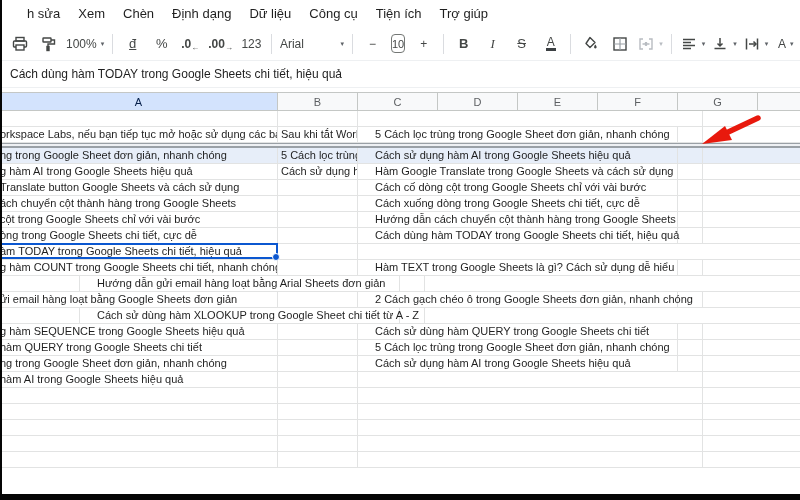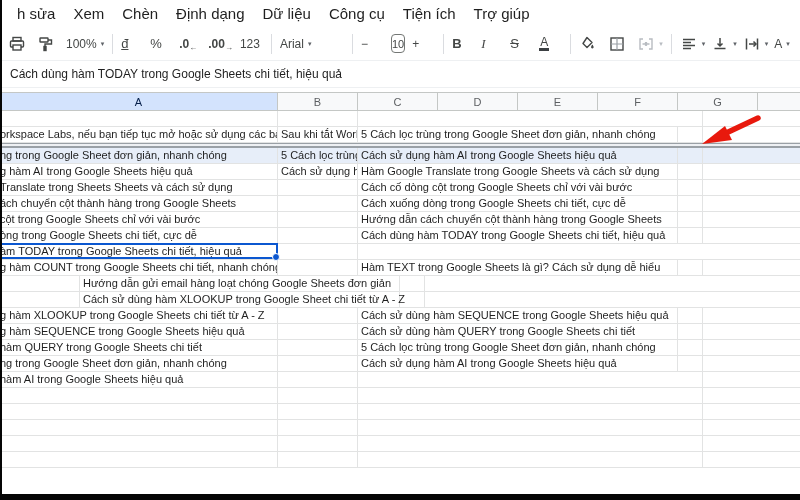--- a/index.html
+++ b/index.html
@@ -2,27 +2,27 @@
 <html><head>
 <meta charset="utf-8">
 <style>
   html,body{margin:0;padding:0}
   body{width:800px;height:500px;position:relative;overflow:hidden;background:#fff;
        font-family:"Liberation Sans",sans-serif;color:#1f1f1f}
   .edge-left{position:absolute;left:0;top:0;width:2px;height:500px;background:#050505;z-index:60}
   .edge-bottom{position:absolute;left:0;top:494px;width:800px;height:6px;background:#050505;z-index:60}
 
   
-  .menubar{display:flex;align-items:center;height:27px;padding-left:8px;font-size:15px}
+  .menubar{display:flex;align-items:center;height:27px;padding-left:18px;font-size:13px}
   .menu-item{padding:3px 9px;border-radius:4px;cursor:default;color:#1f1f1f}
 
   
   .toolbar{display:flex;align-items:center;height:33px;padding-left:5px;color:#444746;
            font-size:12px;border-bottom:1px solid #eef0f2}
-  .tbtn{display:inline-flex;align-items:center;min-width:23px;height:24px;
+  .tbtn{display:inline-flex;align-items:center;justify-content:center;min-width:23px;height:24px;
         border-radius:4px;padding:0 3px;gap:1px;flex:none}
   .sep{width:1px;height:20px;background:#dadce0;margin:0 5px;flex:none}
   .caret{font-size:7px;color:#5f6368;margin-left:3px}
   .sizebox{border:1px solid #747775;border-radius:4px;width:24px;height:17px;display:inline-flex;
            align-items:center;justify-content:center;font-size:11px;margin:12px 4px}
   .glyph{font-size:13px}
   .bold{font-weight:bold}
   .italic{font-style:italic;font-family:"Liberation Serif",serif}
   .strike{text-decoration:line-through}
   .tcolor{border-bottom:3px solid #3c4043;line-height:12px;font-size:12px;padding:0 1px}
@@ -41,21 +41,21 @@
          box-sizing:border-box;flex:none;height:100%}
   .hcell.sel{background:#d3e3fd;color:#041e49}
 
   
   .grid{position:relative}
   .row{display:flex;height:16px;box-sizing:border-box;border-bottom:1px solid #e2e3e3;
        font-size:11px;line-height:15px;white-space:nowrap;position:relative}
   .row.hl{background:#e7eef9}
   .ca{width:278px;flex:none;overflow:hidden;border-right:1px solid #e2e3e3;box-sizing:border-box}
   .cb{width:80px;flex:none;overflow:hidden;border-right:1px solid #e2e3e3;box-sizing:border-box;padding-left:3px}
-  .cm{width:345px;flex:none;border-right:1px solid #e2e3e3;box-sizing:border-box;padding-left:3px;
+  .cm{width:345px;flex:none;border-right:1px solid #e2e3e3;box-sizing:border-box;padding-left:17px;
       background-image:linear-gradient(#e2e3e3,#e2e3e3);background-repeat:no-repeat;
       background-position:319px 0;background-size:1px 100%}
   .cm.lines{background-image:repeating-linear-gradient(to right,transparent 0,transparent 79px,#e2e3e3 79px,#e2e3e3 80px)}
   .ch{flex:1}
   .divider{height:5px;box-sizing:border-box;border-top:1px solid #9aa0a6;border-bottom:2px solid #9aa0a6;background:#eef0f3}
 
   .sel-box{position:absolute;top:-1px;left:-3px;width:281px;height:16px;border:2px solid #0b57d0;
            box-sizing:border-box;z-index:5}
   .sel-handle{position:absolute;right:-4px;bottom:-4px;width:6px;height:6px;border-radius:50%;
               background:#0b57d0;border:1px solid #fff}
@@ -106,21 +106,21 @@
   <span class="tbtn">
     <span class="bold">.0</span>
       <span class="sub-arrow">←</span>
   </span>
   <span class="tbtn">
     <span class="bold">.00</span>
       <span class="sub-arrow">→</span>
   </span>
   <span class="tbtn">123</span>
   <span class="sep"></span>
-  <span class="tbtn" style="min-width:64px;">
+  <span class="tbtn" style="min-width:64px;justify-content:space-between">
     <span>Arial</span>
     <span class="caret">▾</span>
   </span>
   <span class="sep"></span>
   <span class="tbtn">−</span>
   <span class="sizebox">10</span>
   <span class="tbtn">+</span>
   <span class="sep"></span>
   <span class="tbtn glyph bold">B</span>
   <span class="tbtn glyph italic">I</span>
@@ -210,21 +210,21 @@
       <div class="cm">Cách sử dụng hàm AI trong Google Sheets hiệu quả</div>
       <div class="ch"></div>
     </div>
     <div class="row">
       <div class="ca">g hàm AI trong Google Sheets hiệu quả</div>
       <div class="cb">Cách sử dụng hà</div>
       <div class="cm">Hàm Google Translate trong Google Sheets và cách sử dụng</div>
       <div class="ch"></div>
     </div>
     <div class="row">
-      <div class="ca">Translate trong Sheets Sheets và cách sử dụng</div>
+      <div class="ca">Translate button Google Sheets và cách sử dụng</div>
       <div class="cb"></div>
       <div class="cm">Cách cố dòng cột trong Google Sheets chỉ với vài bước</div>
       <div class="ch"></div>
     </div>
     <div class="row">
       <div class="ca">ách chuyển cột thành hàng trong Google Sheets</div>
       <div class="cb"></div>
       <div class="cm">Cách xuống dòng trong Google Sheets chi tiết, cực dễ</div>
       <div class="ch"></div>
     </div>
@@ -249,32 +249,32 @@
       </div>
     </div>
     <div class="row">
       <div class="ca">g hàm COUNT trong Google Sheets chi tiết, nhanh chóng</div>
       <div class="cb"></div>
       <div class="cm">Hàm TEXT trong Google Sheets là gì? Cách sử dụng dễ hiểu</div>
       <div class="ch"></div>
     </div>
     <div class="row">
       <div class="cb"></div>
-      <div class="cm">Hướng dẫn gửi email hàng loạt chóng Google Sheets đơn giản</div>
+      <div class="cm">Hướng dẫn gửi email hàng loạt bằng Arial Sheets đơn giản</div>
+      <div class="ch"></div>
+    </div>
+    <div class="row">
+      <div class="ca">ửi email hàng loạt bằng Google Sheets đơn giản</div>
+      <div class="cb"></div>
+      <div class="cm">2 Cách gạch chéo ô trong Google Sheets đơn giản, nhanh chóng</div>
       <div class="ch"></div>
     </div>
     <div class="row">
       <div class="cb"></div>
       <div class="cm">Cách sử dùng hàm XLOOKUP trong Google Sheet chi tiết từ A - Z</div>
-      <div class="ch"></div>
-    </div>
-    <div class="row">
-      <div class="ca">g hàm XLOOKUP trong Google Sheets chi tiết từ A - Z</div>
-      <div class="cb"></div>
-      <div class="cm">Cách sử dùng hàm SEQUENCE trong Google Sheets hiệu quả</div>
       <div class="ch"></div>
     </div>
     <div class="row">
       <div class="ca">g hàm SEQUENCE trong Google Sheets hiệu quả</div>
       <div class="cb"></div>
       <div class="cm">Cách sử dùng hàm QUERY trong Google Sheets chi tiết</div>
       <div class="ch"></div>
     </div>
     <div class="row">
       <div class="ca">hàm QUERY trong Google Sheets chi tiết</div>

